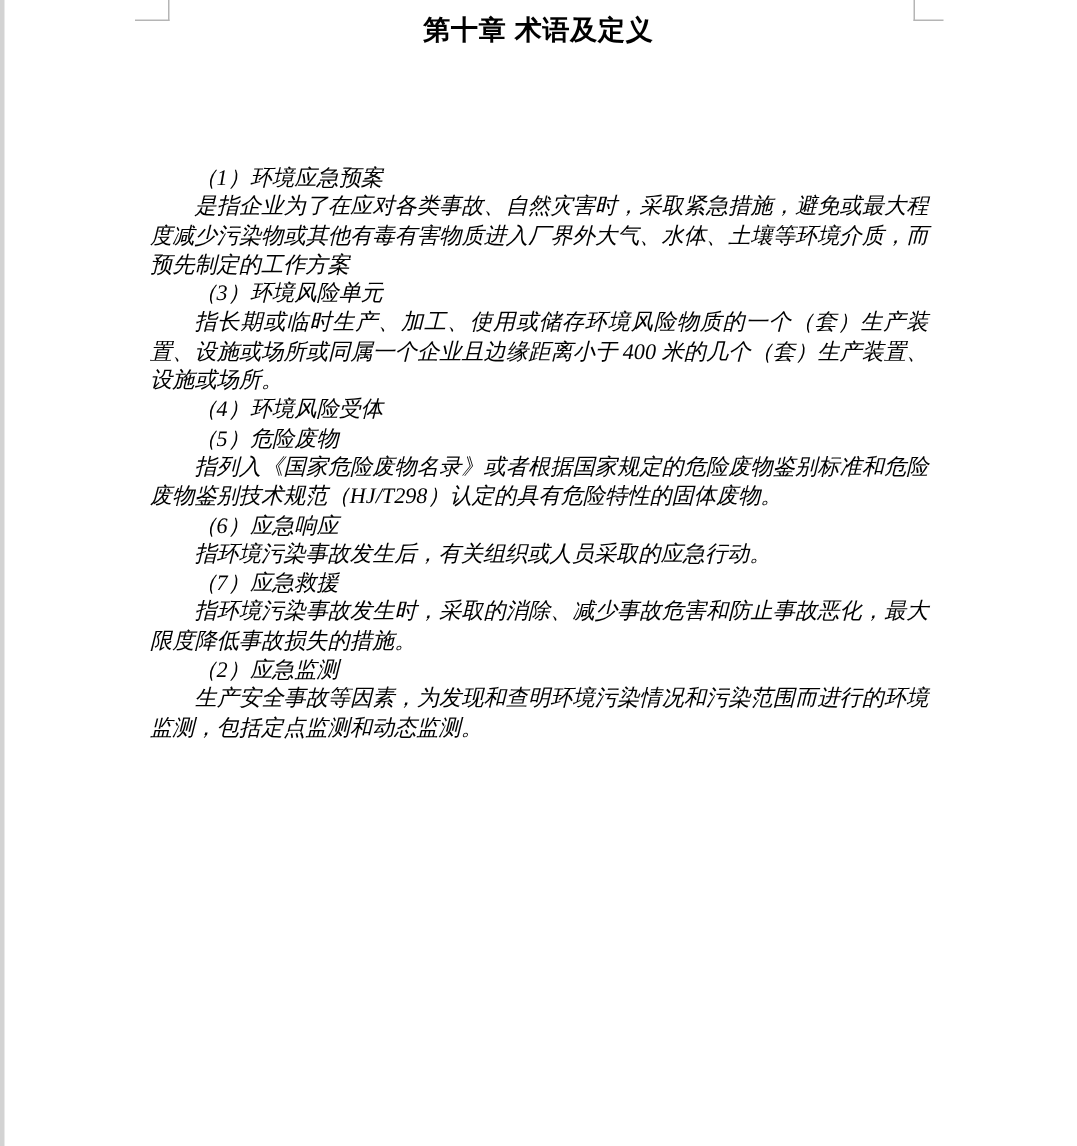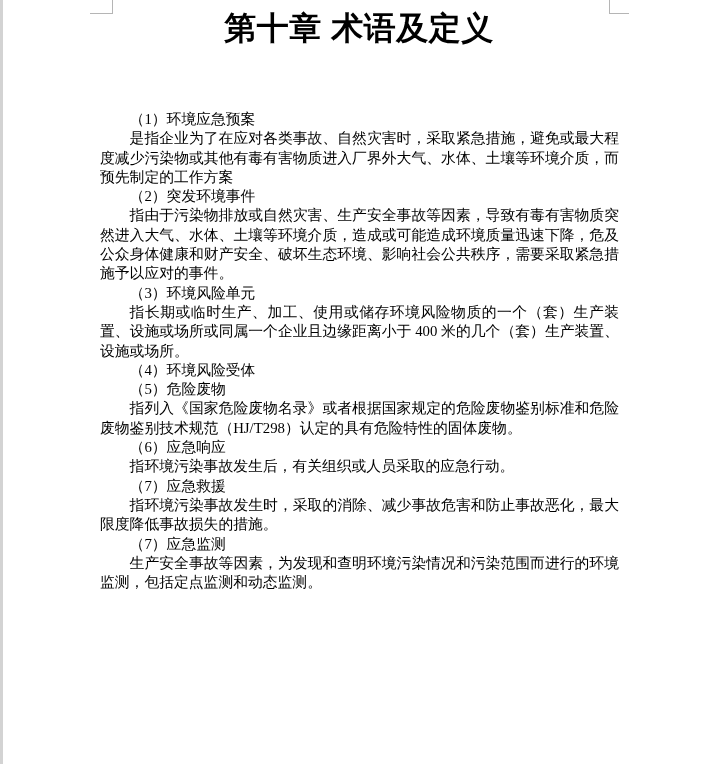--- a/index.html
+++ b/index.html
@@ -41,60 +41,57 @@
     border-bottom: 1px solid #b5b5b5;
   }
   .title {
     position: absolute;
     top: 10px;
     left: 0;
     width: 718px;
     margin: 0;
     text-align: center;
     font-family: "Liberation Sans", sans-serif;
-    font-size: 32px;
+    font-size: 18px;
     line-height: 1.15;
     font-weight: bold;
     color: #000000;
     letter-spacing: 0.5px;
   }
   .content {
     position: absolute;
     left: 100px;
     top: 110px;
     width: 519px;
     font-size: 14.8px;
     line-height: 19.3px;
     text-align: justify;
     color: #000000;
   }
   .content p {
     margin: 0;
     padding: 0;
     text-indent: 2em;
+    font-style: italic;
   }
 </style>
 </head>
 <body>
 
 <div class="page">
   <div class="page-edge"></div>
   <div class="crop-mark crop-left"></div>
   <div class="crop-mark crop-right"></div>
 
   <h1 class="title">第十章 术语及定义</h1>
 
   <div class="content">
     <div class="term">
       <p>（1）环境应急预案</p>
       <p>是指企业为了在应对各类事故、自然灾害时，采取紧急措施，避免或最大程度减少污染物或其他有毒有害物质进入厂界外大气、水体、土壤等环境介质，而预先制定的工作方案</p>
-    </div>
-    <div class="term">
-      <p>（2）突发环境事件</p>
-      <p>指由于污染物排放或自然灾害、生产安全事故等因素，导致有毒有害物质突然进入大气、水体、土壤等环境介质，造成或可能造成环境质量迅速下降，危及公众身体健康和财产安全、破坏生态环境、影响社会公共秩序，需要采取紧急措施予以应对的事件。</p>
     </div>
     <div class="term">
       <p>（3）环境风险单元</p>
       <p>指长期或临时生产、加工、使用或储存环境风险物质的一个（套）生产装置、设施或场所或同属一个企业且边缘距离小于 400 米的几个（套）生产装置、设施或场所。</p>
     </div>
     <div class="term">
       <p>（4）环境风险受体</p>
     </div>
     <div class="term">
       <p>（5）危险废物</p>
@@ -102,17 +99,17 @@
     </div>
     <div class="term">
       <p>（6）应急响应</p>
       <p>指环境污染事故发生后，有关组织或人员采取的应急行动。</p>
     </div>
     <div class="term">
       <p>（7）应急救援</p>
       <p>指环境污染事故发生时，采取的消除、减少事故危害和防止事故恶化，最大限度降低事故损失的措施。</p>
     </div>
     <div class="term">
-      <p>（7）应急监测</p>
+      <p>（2）应急监测</p>
       <p>生产安全事故等因素，为发现和查明环境污染情况和污染范围而进行的环境监测，包括定点监测和动态监测。</p>
     </div>
   </div>
 </div>
 
 </body></html>

